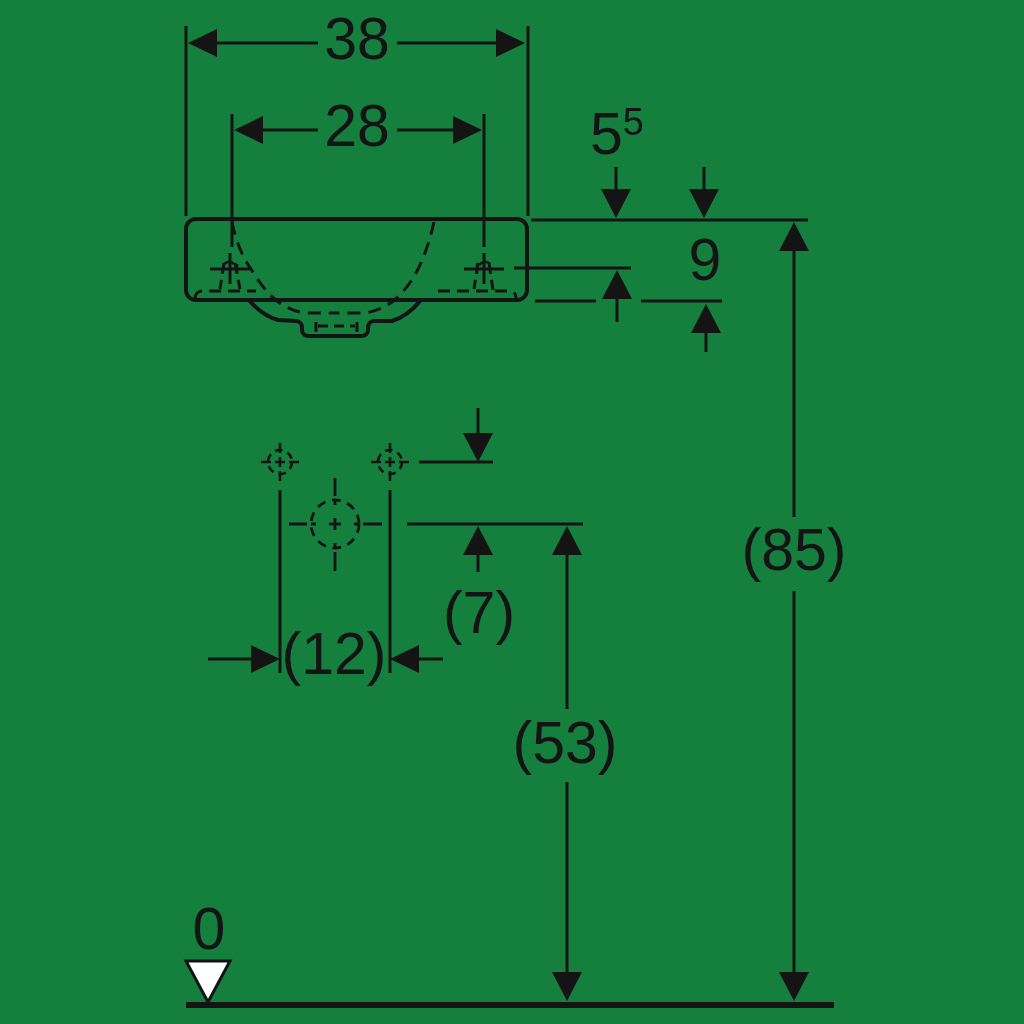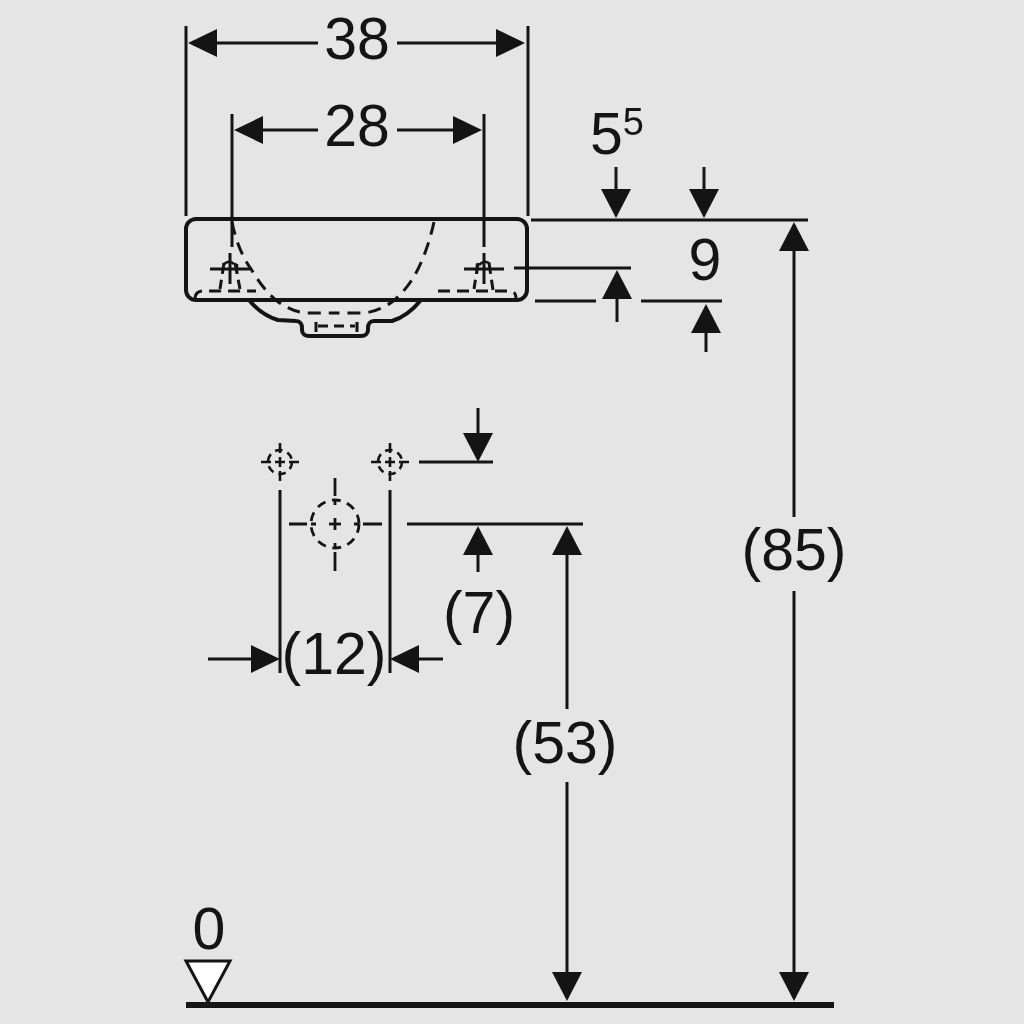--- a/index.html
+++ b/index.html
@@ -1,16 +1,16 @@
 <!DOCTYPE html>
 <html><head>
 <meta charset="utf-8">
 <style>
 html,body{margin:0;padding:0;background:#ffffff;}
-#stage{position:relative;width:1024px;height:1024px;background:#e5e5e5;overflow:hidden;}
+#stage{position:relative;width:1024px;height:1024px;background:#15803d;overflow:hidden;}
 svg{position:absolute;left:0;top:0;}
 text{font-family:"Liberation Sans",sans-serif;fill:#141414;}
 </style>
 </head>
 <body>
 <div id="stage">
 <svg width="1024" height="1024" viewBox="0 0 1024 1024">
 <g stroke="#141414" fill="none" stroke-width="3" stroke-linecap="butt">
 
   <line x1="186" y1="26" x2="186" y2="216"></line>

